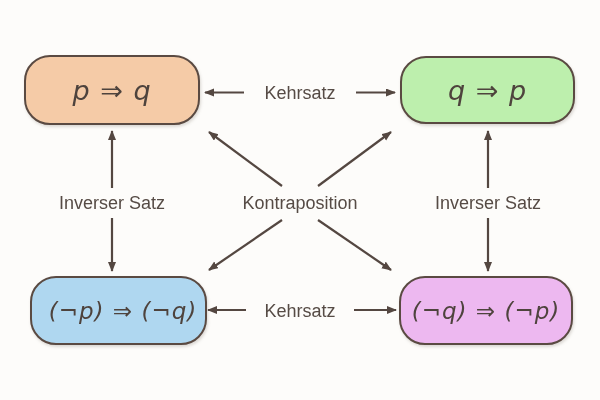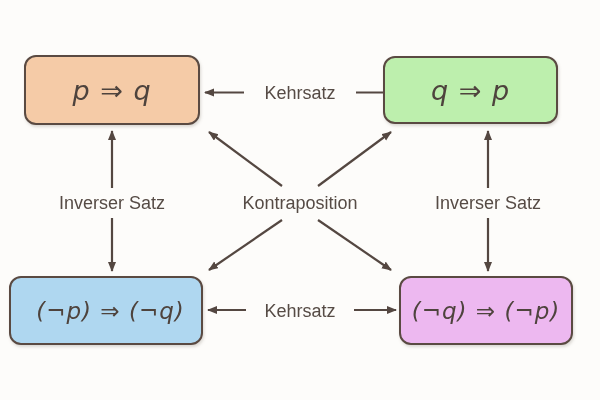--- a/index.html
+++ b/index.html
@@ -8,33 +8,33 @@
     background:#fdfcfa;
     font-family:"Liberation Sans","DejaVu Sans",sans-serif;
     overflow:hidden;
   }
   .canvas{position:relative;width:600px;height:400px;}
   svg.arrows{position:absolute;left:0;top:0;width:600px;height:400px;}
   .node{
     position:absolute;
     display:flex;align-items:center;justify-content:center;
     border:2.2px solid #5a4a42;
-    border-radius:12px;
+    border-radius:26px;
     box-shadow:1px 2px 3px rgba(120,110,100,0.25);
     box-sizing:border-box;
     color:#4e433d;
     font-family:"DejaVu Sans","Liberation Sans",sans-serif;
     font-style:italic;
     letter-spacing:1px;
   }
   .node.big{font-size:27px;}
   .node.small{font-size:23px;}
   #node-p-q   {left:24px; top:55px;  width:176px;height:70px;}
-  #node-q-p   {left:383px;top:56px;  width:175px;height:68px;}
-  #node-np-nq {left:9px; top:276px; width:194px;height:69px;padding-left:9px;}
+  #node-q-p   {left:400px;top:56px;  width:175px;height:68px;}
+  #node-np-nq {left:30px; top:276px; width:177px;height:69px;padding-left:9px;}
   #node-nq-np {left:399px;top:276px; width:174px;height:69px;}
   .edge-label{
     position:absolute;
     color:#564b45;
     font-size:18px;
     text-align:center;
     white-space:nowrap;
     transform:translate(-50%,-50%);
   }
 </style>

